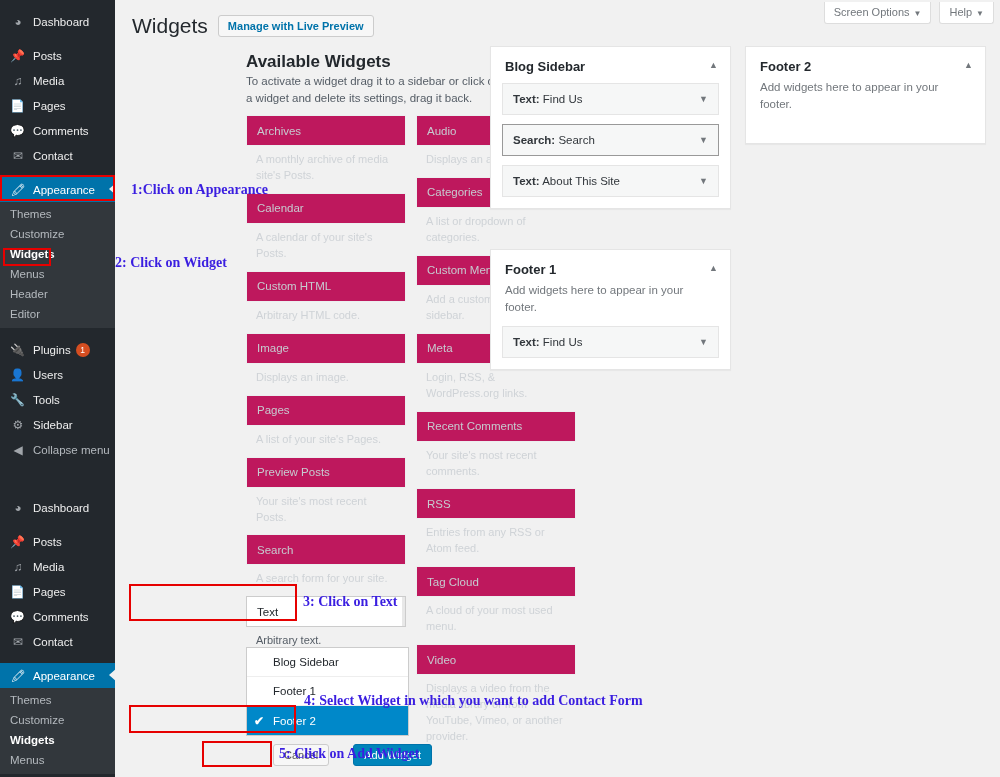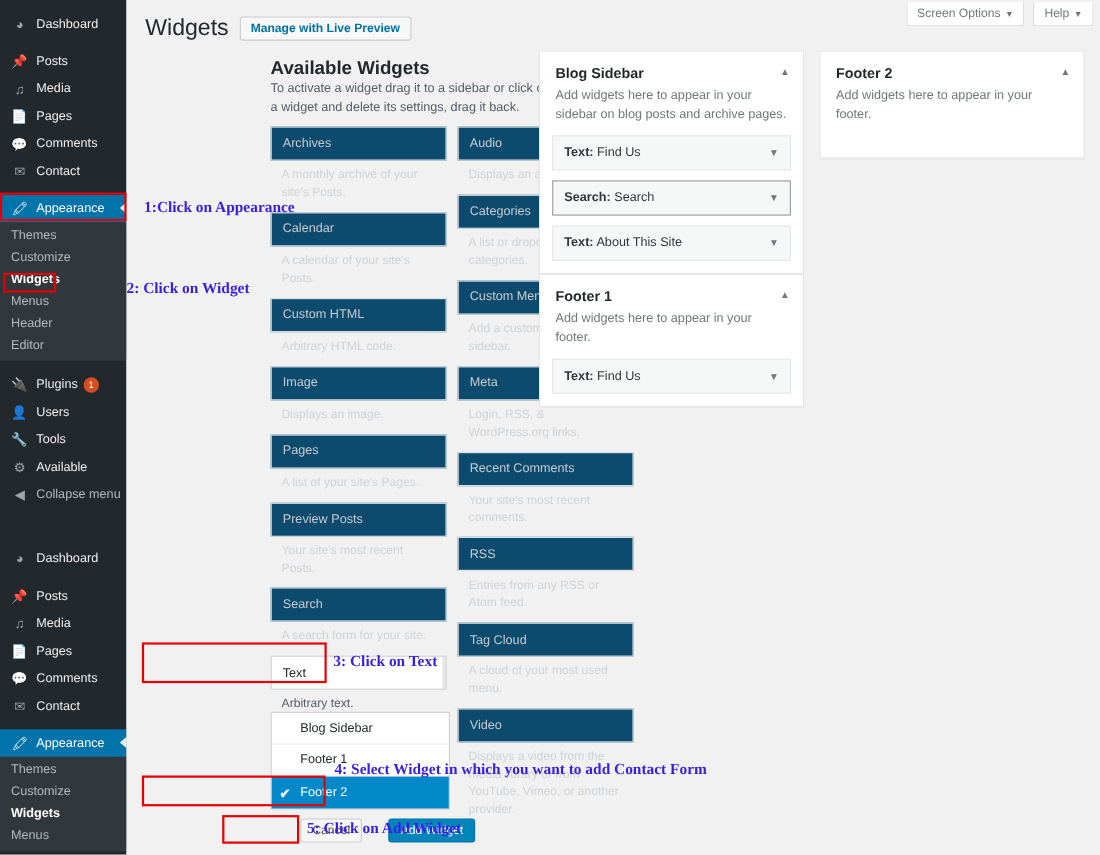--- a/index.html
+++ b/index.html
@@ -96,21 +96,21 @@
   
   .widget-grid {
     position: absolute; top: 115px; left: 131px;
     width: 330px;
   }
   .wcol { position: absolute; top: 0; width: 160px; }
   .wcol.left { left: 0; }
   .wcol.right { left: 170px; }
   .w-item { margin-bottom: 9px; }
   .w-box {
-    background: #0c4a6e; border: 1px solid #eceeef;
+    background: #be185d; border: 1px solid #eceeef;
     padding: 9px 10px; font-size: 11.5px; color: #c7cbd0;
     height: 31px; display: flex; align-items: center;
   }
   .w-desc {
     font-size: 11px; color: #cfd3d7; line-height: 1.45;
     padding: 6px 10px 0 10px;
   }
   .w-item.highlight .w-box {
     background: #fff; border: 1px solid #ccc;
     color: #23282d; box-shadow: inset -3px 0 0 #e8e8e8;
@@ -242,21 +242,21 @@
     <div class="menu-top">
       <span class="ico">👤</span>
       <span class="lbl">Users</span>
     </div>
     <div class="menu-top">
       <span class="ico">🔧</span>
       <span class="lbl">Tools</span>
     </div>
     <div class="menu-top">
       <span class="ico">⚙</span>
-      <span class="lbl">Available</span>
+      <span class="lbl">Sidebar</span>
     </div>
     <div class="menu-top collapse">
       <span class="ico">◀</span>
       <span class="lbl">Collapse menu</span>
     </div>
 
     <div style="height:33px"></div>
 
     <div class="menu-top">
       <span class="ico">◕</span>
@@ -312,21 +312,21 @@
       <button class="live-preview-btn">Manage with Live Preview</button>
     </div>
 
     <div class="avail-title">Available Widgets</div>
     <div class="avail-desc">To activate a widget drag it to a sidebar or click on it. To deactivate a widget and delete its settings, drag it back.</div>
 
     <div class="widget-grid">
       <div class="wcol left">
         <div class="w-item">
           <div class="w-box">Archives</div>
-          <div class="w-desc">A monthly archive of your site's Posts.</div>
+          <div class="w-desc">A monthly archive of media site's Posts.</div>
         </div>
         <div class="w-item">
           <div class="w-box">Calendar</div>
           <div class="w-desc">A calendar of your site's Posts.</div>
         </div>
         <div class="w-item">
           <div class="w-box">Custom HTML</div>
           <div class="w-desc">Arbitrary HTML code.</div>
         </div>
         <div class="w-item">
@@ -401,21 +401,20 @@
     </div>
 
     <div class="chooser-actions">
       <button class="btn-cancel">Cancel</button>
       <button class="btn-primary">Add Widget</button>
     </div>
 
     <div class="sidebar-panel" style="top:46px; left:375px; width:241px;">
       <div class="panel-head">
         <div class="panel-title">Blog Sidebar</div>
-        <div class="panel-desc">Add widgets here to appear in your sidebar on blog posts and archive pages.</div>
         <div class="panel-toggle">▲</div>
       </div>
       <div class="panel-body">
         <div class="wrow">
           <span class="wrow-title"><b>Text:</b> <span>Find Us</span></span>
           <span class="wrow-caret">▼</span>
         </div>
         <div class="wrow open">
           <span class="wrow-title"><b>Search:</b> <span>Search</span></span>
           <span class="wrow-caret">▼</span>

